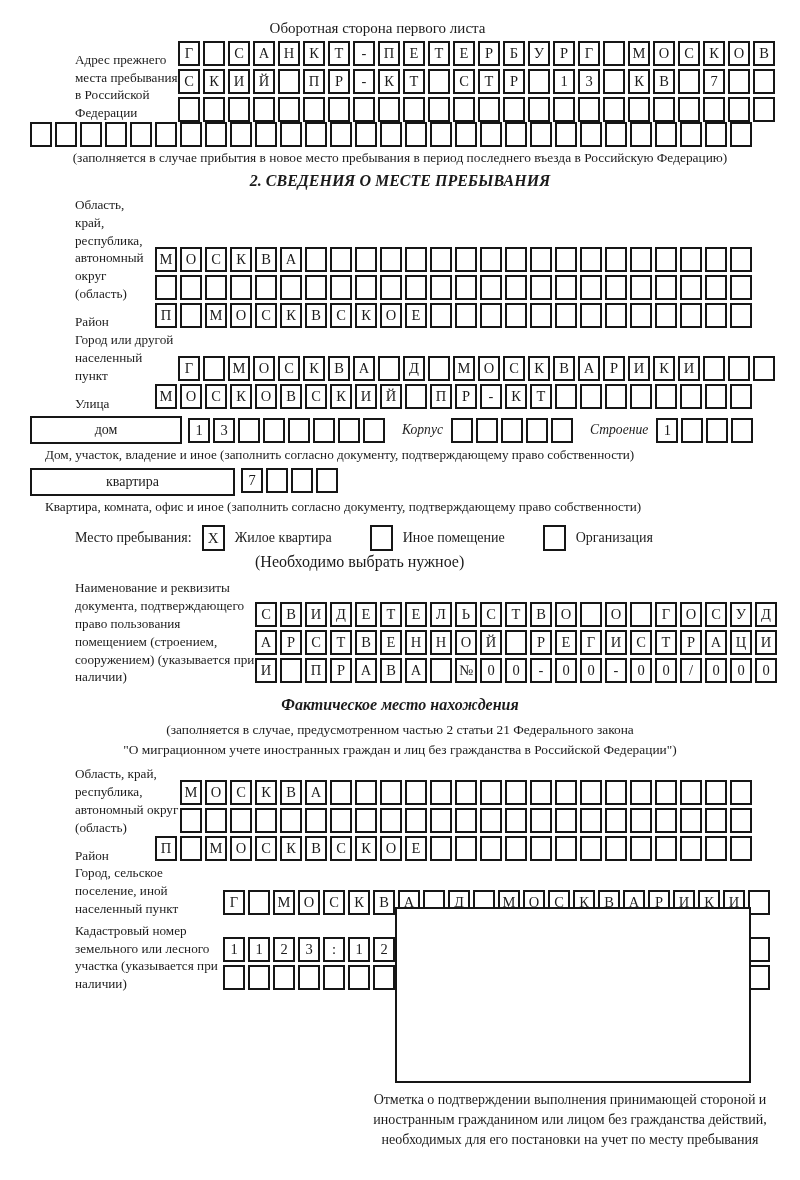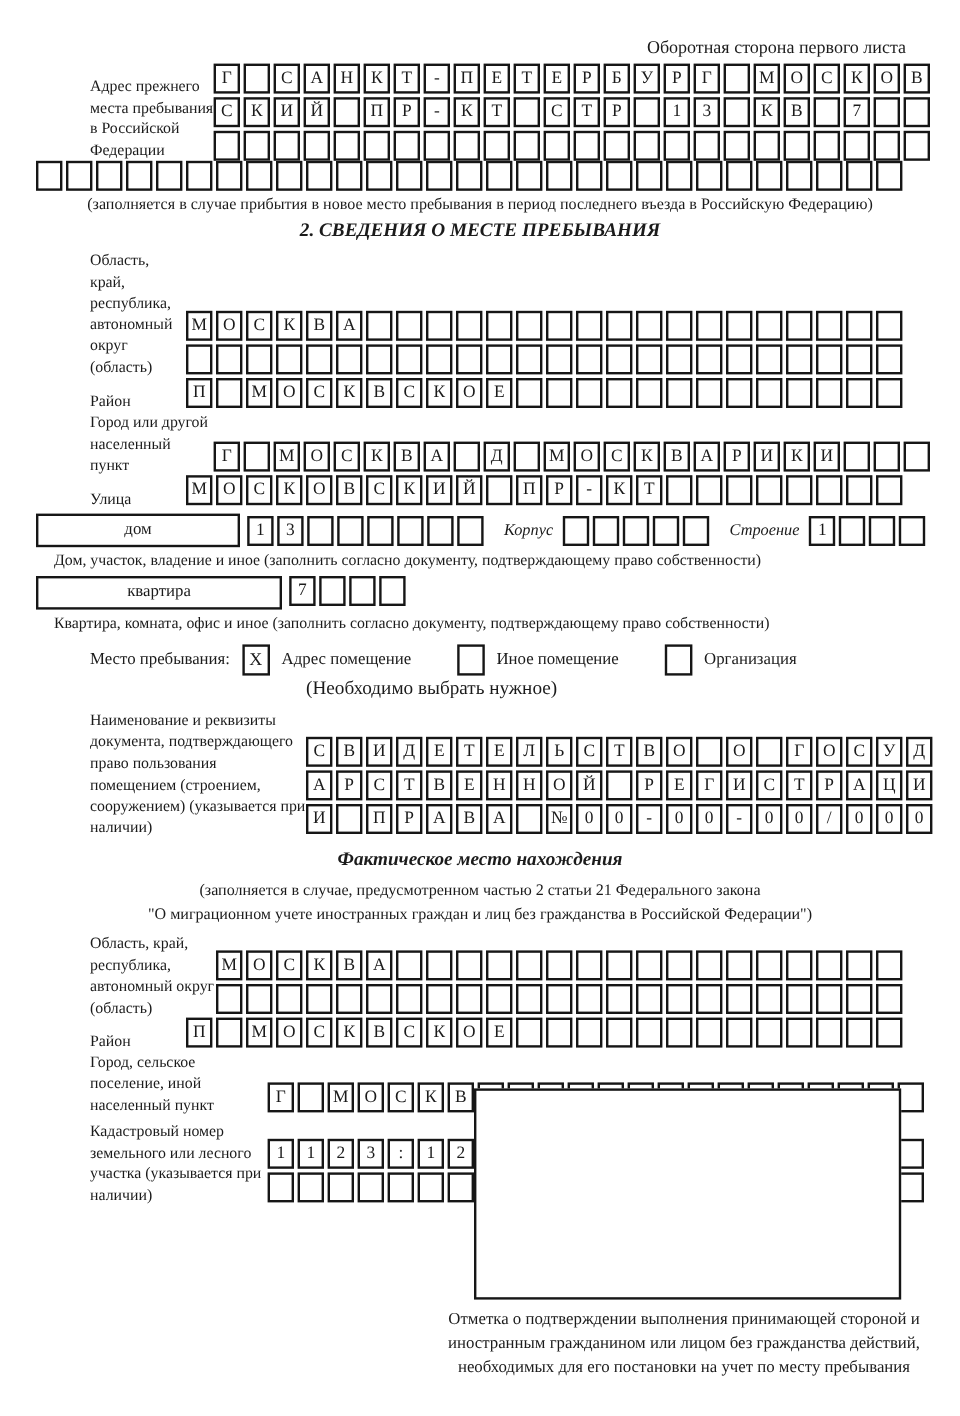--- a/index.html
+++ b/index.html
@@ -1,18 +1,18 @@
 <!DOCTYPE html>
 <html><head>
 <meta charset="utf-8">
 <style>
   html,body{margin:0;padding:0;background:#fff;}
   .page{position:relative;width:800px;height:1180px;background:#fff;overflow:hidden;
         font-family:"Liberation Serif","DejaVu Serif",serif;color:#1b1b1b;}
-  .corner{text-align:right;padding:32px 45px 0 0;font-size:15px;}
+  .corner{text-align:center;padding:20px 45px 0 0;font-size:15px;}
   .field{display:flex;align-items:flex-end;margin-left:30px;}
   .flabel{font-size:13.2px;line-height:1.35;padding-left:45px;box-sizing:border-box;flex:0 0 auto;}
   .lw148{flex-basis:148px;} .lw125{flex-basis:125px;} .lw150{flex-basis:150px;}
   .lw225{flex-basis:225px;} .lw193{flex-basis:193px;}
   .cellcol{display:flex;flex-direction:column;}
   .cellrow{display:flex;align-items:center;margin-bottom:3px;}
   .cl{box-sizing:border-box;flex:0 0 22px;width:22px;height:25px;border:2px solid #161616;
       margin-right:3px;display:flex;align-items:center;justify-content:center;
       font-size:14.5px;background:#fff;}
   .fullrow{margin-left:30px;}
@@ -301,21 +301,21 @@
         <span class="cl"></span>
         <span class="cl"></span>
         <span class="cl"></span>
         <span class="cl"></span>
         <span class="cl"></span>
         <span class="cl"></span>
       </div>
   </div>
 
   <div class="field" style="margin-top:4px;align-items:center;">
-    <div class="wbox" style="width:170px;margin-right:6px;">дом</div>
+    <div class="wbox" style="width:152px;margin-right:6px;">дом</div>
     <div class="cellrow mb0">
         <span class="cl">1</span>
         <span class="cl">3</span>
         <span class="cl"></span>
         <span class="cl"></span>
         <span class="cl"></span>
         <span class="cl"></span>
         <span class="cl"></span>
         <span class="cl"></span>
       </div>
@@ -344,21 +344,21 @@
         <span class="cl"></span>
         <span class="cl"></span>
         <span class="cl"></span>
       </div>
   </div>
   <div class="caption" style="margin-left:45px;margin-top:3px;">Квартира, комната, офис и иное (заполнить согласно документу, подтверждающему право собственности)</div>
 
   <div class="stayrow">
     <span>Место пребывания:</span>
     <span class="cbox">X</span>
-    <span class="staylbl">Адрес помещение</span>
+    <span class="staylbl">Жилое квартира</span>
     <span class="cbox"></span>
     <span class="staylbl">Иное помещение</span>
     <span class="cbox"></span>
     <span class="staylbl">Организация</span>
   </div>
   <div class="hint">(Необходимо выбрать нужное)</div>
 
   <div class="field">
     <div class="flabel lw225">Наименование и реквизиты документа, подтверждающего право пользования помещением (строением, сооружением) (указывается при наличии)</div>
     <div class="cellcol">

